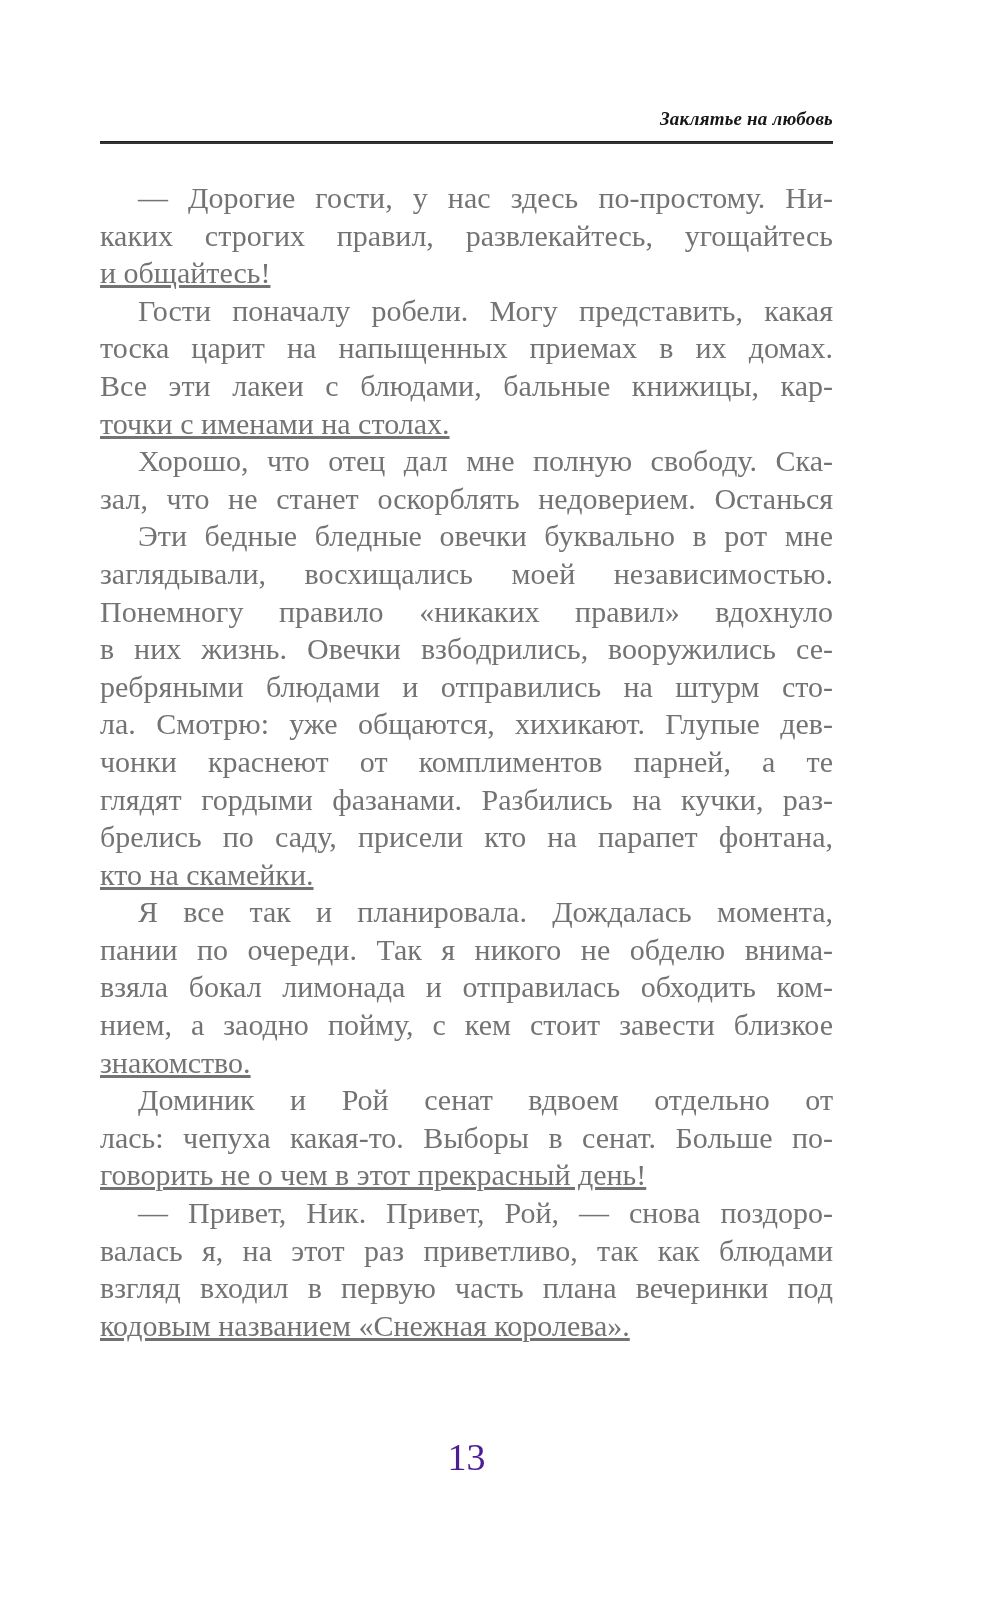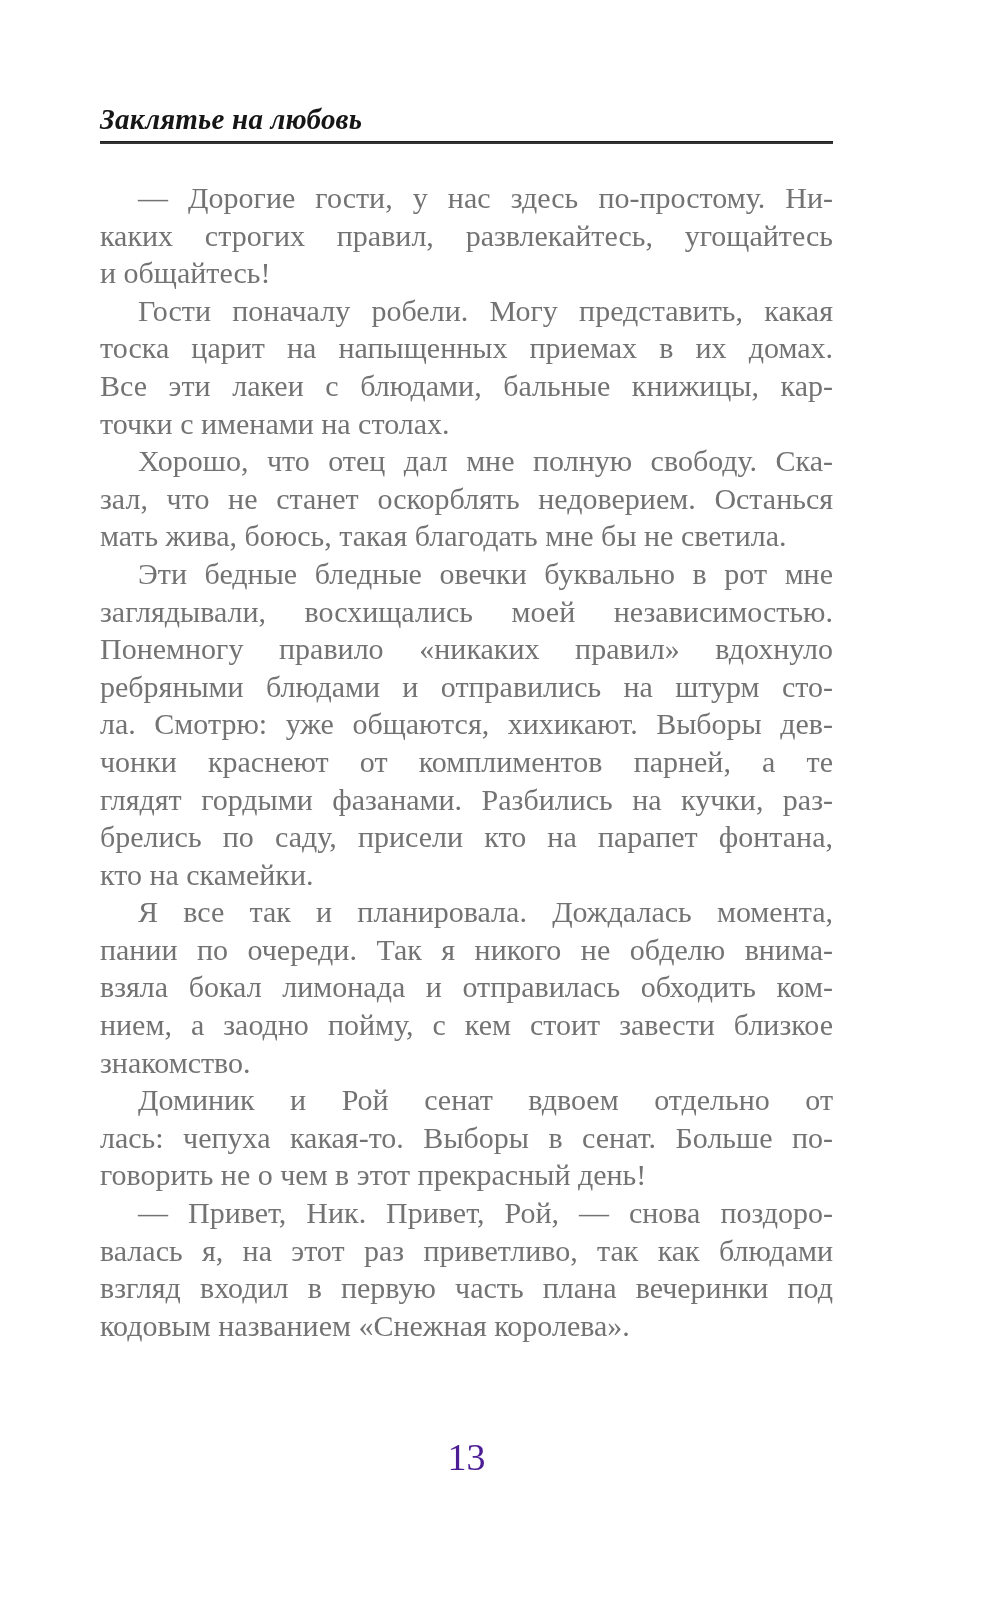--- a/index.html
+++ b/index.html
@@ -21,22 +21,22 @@
     left: 100px;
     width: 733px;
     top: 0;
     height: 100%;
   }
   .running-header {
     position: absolute;
     top: 105px;
     left: 0;
     width: 100%;
-    text-align: left;
-    font-size: 29px;
+    text-align: right;
+    font-size: 19px;
     line-height: 28px;
     font-weight: bold;
     font-style: italic;
     color: #161616;
     letter-spacing: 0.2px;
     white-space: nowrap;
   }
   .header-rule {
     position: absolute;
     top: 141px;
@@ -61,20 +61,21 @@
     text-align-last: justify;
     white-space: normal;
     color: #737373;
   }
   .ln.ind {
     text-indent: 38px;
   }
   .ln.end {
     text-align: left;
     text-align-last: left;
+    text-decoration: underline;
   }
   .page-number {
     position: absolute;
     top: 1437px;
     left: 0;
     width: 100%;
     text-align: center;
     font-size: 38px;
     line-height: 40px;
     color: #4c1d95;
@@ -93,26 +94,26 @@
     <div class="body-text">
       <div class="ln ind">— Дорогие гости, у нас здесь по-простому. Ни-</div>
       <div class="ln">каких строгих правил, развлекайтесь, угощайтесь</div>
       <div class="ln end">и общайтесь!</div>
       <div class="ln ind">Гости поначалу робели. Могу представить, какая</div>
       <div class="ln">тоска царит на напыщенных приемах в их домах.</div>
       <div class="ln">Все эти лакеи с блюдами, бальные книжицы, кар-</div>
       <div class="ln end">точки с именами на столах.</div>
       <div class="ln ind">Хорошо, что отец дал мне полную свободу. Ска-</div>
       <div class="ln">зал, что не станет оскорблять недоверием. Останься</div>
-      <div class="ln end">мать жива, боюсь, такая благодать мне бы не светила.</div>
       <div class="ln ind">Эти бедные бледные овечки буквально в рот мне</div>
       <div class="ln">заглядывали, восхищались моей независимостью.</div>
       <div class="ln">Понемногу правило «никаких правил» вдохнуло</div>
+      <div class="ln">в них жизнь. Овечки взбодрились, вооружились се-</div>
       <div class="ln">ребряными блюдами и отправились на штурм сто-</div>
-      <div class="ln">ла. Смотрю: уже общаются, хихикают. Выборы дев-</div>
+      <div class="ln">ла. Смотрю: уже общаются, хихикают. Глупые дев-</div>
       <div class="ln">чонки краснеют от комплиментов парней, а те</div>
       <div class="ln">глядят гордыми фазанами. Разбились на кучки, раз-</div>
       <div class="ln">брелись по саду, присели кто на парапет фонтана,</div>
       <div class="ln end">кто на скамейки.</div>
       <div class="ln ind">Я все так и планировала. Дождалась момента,</div>
       <div class="ln">пании по очереди. Так я никого не обделю внима-</div>
       <div class="ln">взяла бокал лимонада и отправилась обходить ком-</div>
       <div class="ln">нием, а заодно пойму, с кем стоит завести близкое</div>
       <div class="ln end">знакомство.</div>
       <div class="ln ind">Доминик и Рой сенат вдвоем отдельно от</div>

